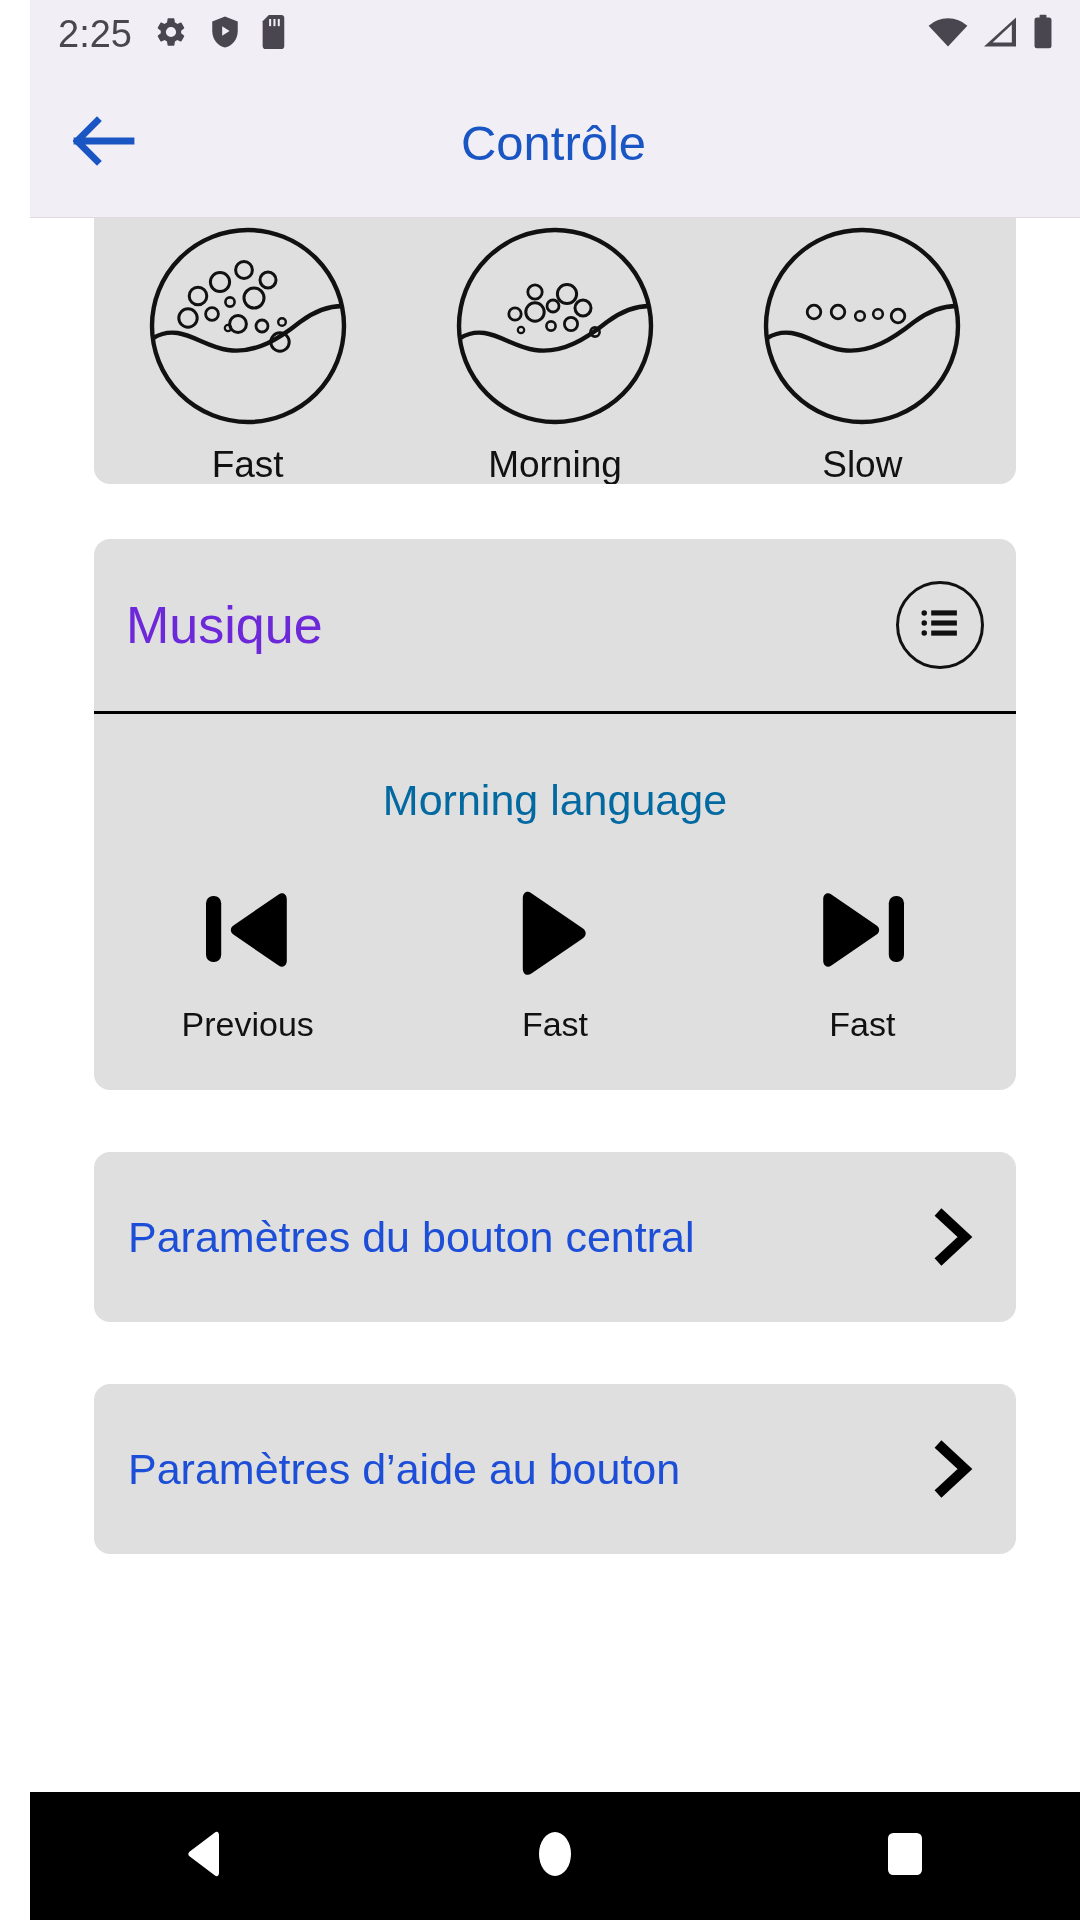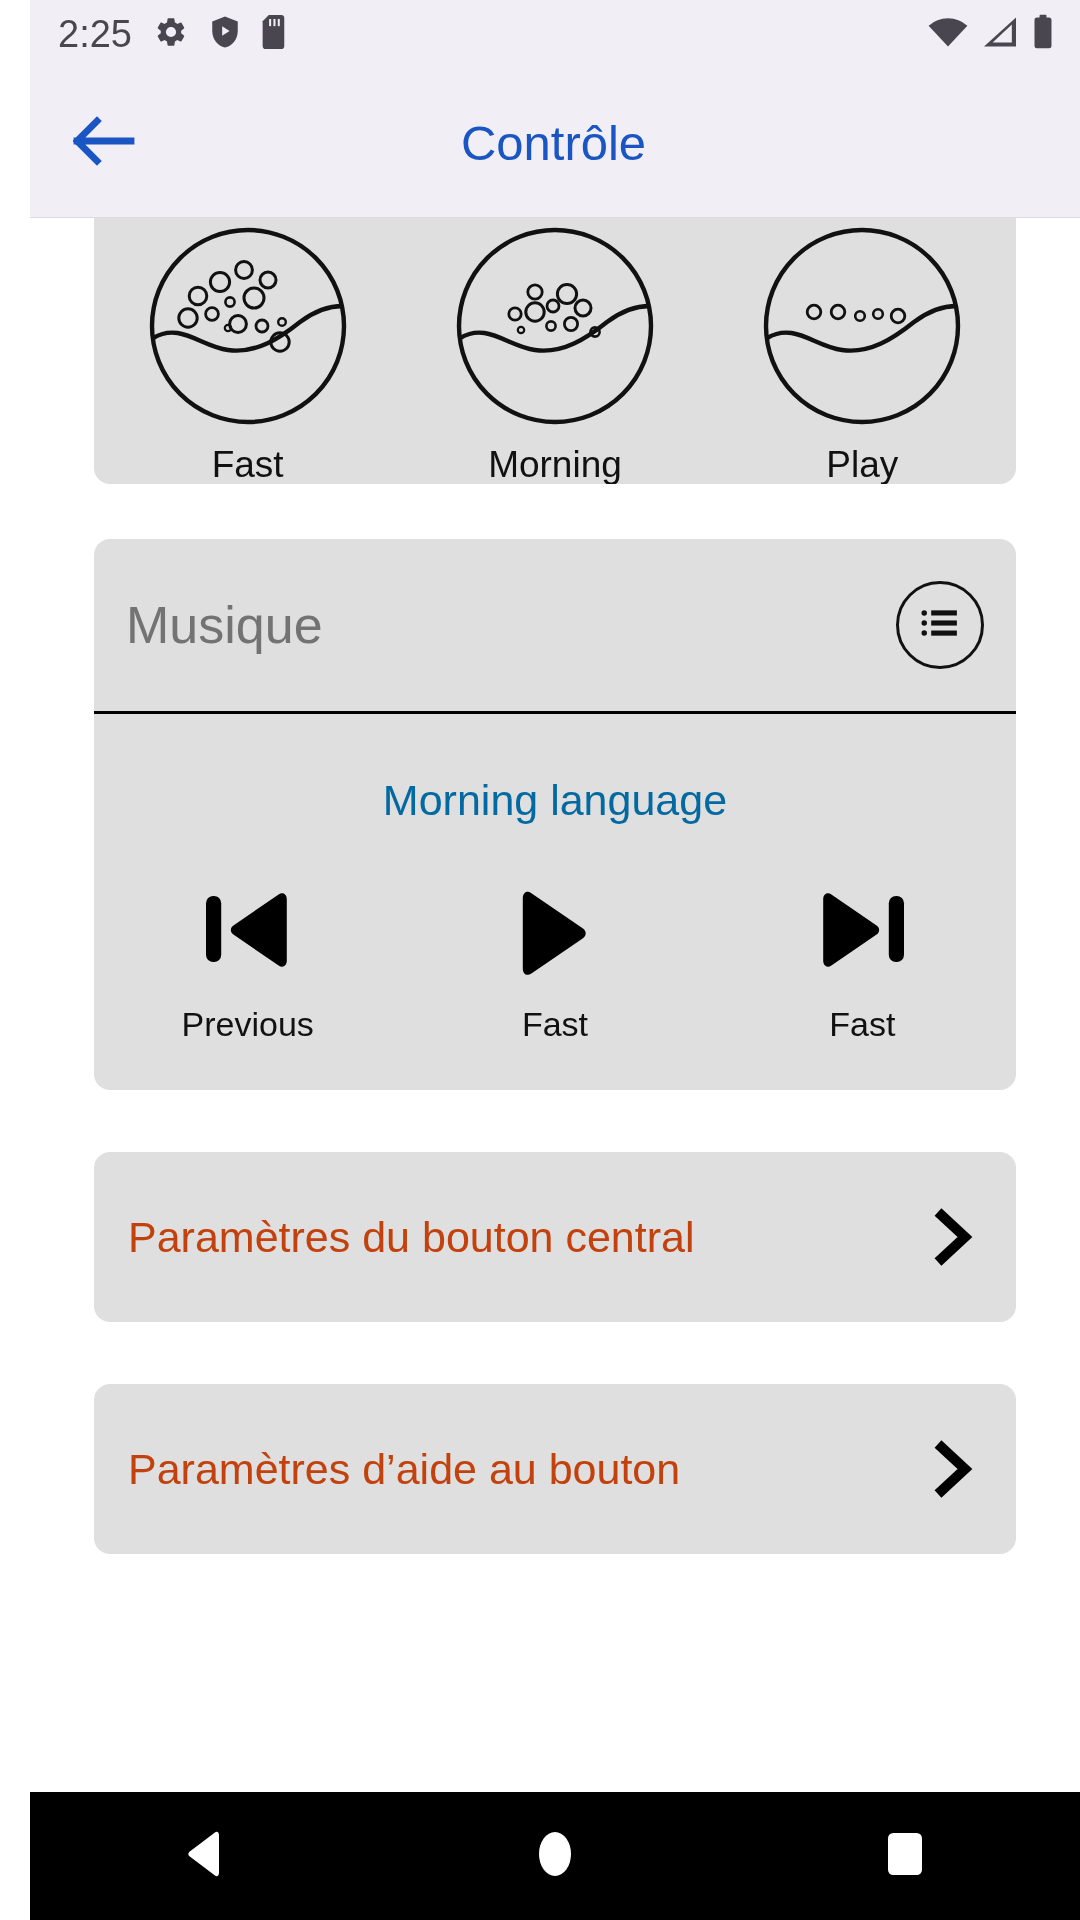--- a/index.html
+++ b/index.html
@@ -94,21 +94,21 @@
   .spacer-56 { height:62px; }
 
   
   #music-card { overflow:hidden; }
   #music-header {
     height:175px;
     display:flex; align-items:center;
     padding:0 32px 0 32px;
     border-bottom:3px solid #000;
   }
-  #music-title { font-size:52px; color:#737373; }
+  #music-title { font-size:52px; color:#6d28d9; }
   #playlist-button {
     margin-left:auto;
     width:88px; height:88px;
     border:3px solid #111;
     border-radius:50%;
     display:flex; align-items:center; justify-content:center;
     cursor:pointer;
   }
   #music-body { padding:62px 0 46px 0; }
   #track-title {
@@ -125,21 +125,21 @@
   .media-glyph { height:92px; display:flex; align-items:center; justify-content:center; }
   .media-label { margin-top:30px; font-size:34px; color:#111; }
 
   
   .settings-row {
     height:170px;
     display:flex; align-items:center;
     padding:0 36px 0 34px;
     cursor:pointer;
   }
-  .settings-label { font-size:43px; color:#c2410c; }
+  .settings-label { font-size:43px; color:#1d4ed8; }
   .chevron { margin-left:auto; display:flex; align-items:center; }
 
   
   #nav-bar {
     height:128px; background:#000000;
     display:flex; align-items:center; justify-content:space-around;
     flex:0 0 auto;
   }
   .nav-btn {
     width:180px; height:128px;
@@ -260,21 +260,21 @@
             <svg width="200" height="200" viewBox="0 0 100 100">
               <circle cx="50" cy="50" r="48" fill="none" stroke="#111" stroke-width="2.2"></circle>
               <path d="M2.6 56 C16 48 26 60 40 62 C54 64 66 56 76 48 C84 42 92 40 97.4 40" fill="none" stroke="#111" stroke-width="2.2"></path>
               <circle cx="26" cy="43" r="3.4" fill="none" stroke="#111" stroke-width="1.4"></circle>
               <circle cx="38" cy="43" r="3.4" fill="none" stroke="#111" stroke-width="1.4"></circle>
               <circle cx="49" cy="45" r="2.4" fill="none" stroke="#111" stroke-width="1.3"></circle>
               <circle cx="58" cy="44" r="2.4" fill="none" stroke="#111" stroke-width="1.3"></circle>
               <circle cx="68" cy="45" r="3.4" fill="none" stroke="#111" stroke-width="1.4"></circle>
             </svg>
           </span>
-          <span class="intensity-label">Play</span>
+          <span class="intensity-label">Slow</span>
         </div>
 
       </div>
     </div>
 
     <div class="spacer-48"></div>
 
     <div class="card" id="music-card">
       <div id="music-header">
         <span id="music-title">Musique</span>

